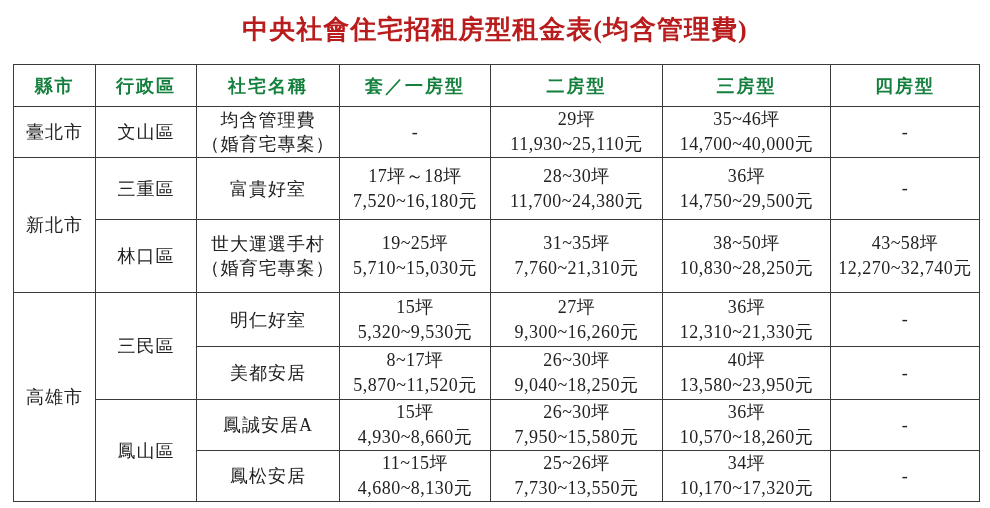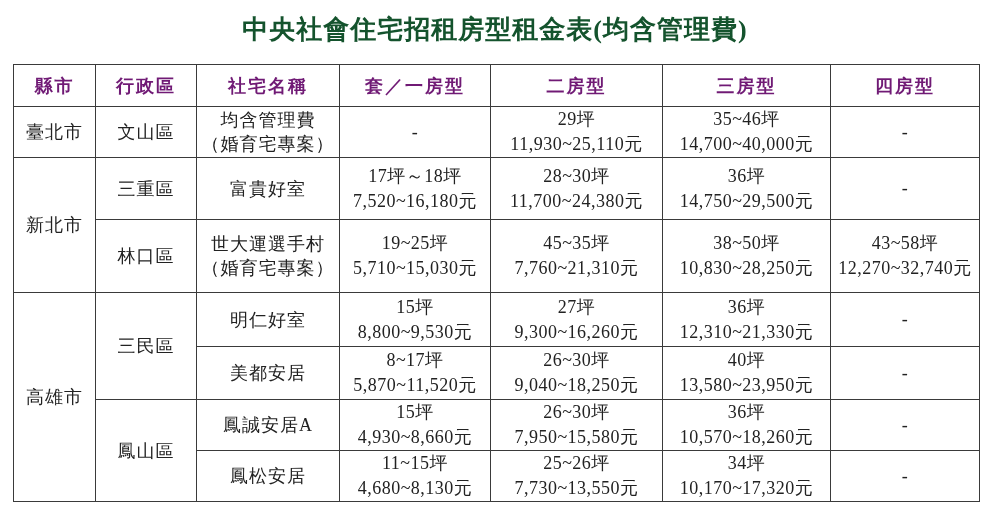--- a/index.html
+++ b/index.html
@@ -20,42 +20,42 @@
     height: 508px;
     background: #ffffff;
   }
   .title {
     padding-top: 11px;
     text-align: center;
     font-size: 26px;
     line-height: 38px;
     font-weight: bold;
     letter-spacing: 1px;
-    color: #14532d;
+    color: #b91c1c;
   }
   table.rent-table {
     border-collapse: collapse;
     table-layout: fixed;
     width: 966px;
     margin: 15px 0 0 13px;
   }
   .rent-table th,
   .rent-table td {
     border: 1.5px solid #3a3a3a;
     text-align: center;
     vertical-align: middle;
     padding: 0 2px;
     font-size: 18px;
     line-height: 24px;
     overflow: hidden;
   }
   .rent-table th {
     font-weight: bold;
     letter-spacing: 2px;
-    color: #701a75;
+    color: #15803d;
   }
   .rent-table td {
     color: #222222;
   }
   .cjk {
     letter-spacing: 1px;
   }
   .unit-size, .unit-price {
     line-height: 25px;
     letter-spacing: 0.5px;
@@ -146,21 +146,21 @@
         <td class="cjk">林口區</td>
         <td>
           <div class="cjk">世大運選手村</div>
           <div class="cjk">（婚育宅專案）</div>
         </td>
         <td>
           <div class="unit-size">19~25坪</div>
           <div class="unit-price">5,710~15,030元</div>
         </td>
         <td>
-          <div class="unit-size">45~35坪</div>
+          <div class="unit-size">31~35坪</div>
           <div class="unit-price">7,760~21,310元</div>
         </td>
         <td>
           <div class="unit-size">38~50坪</div>
           <div class="unit-price">10,830~28,250元</div>
         </td>
         <td>
           <div class="unit-size">43~58坪</div>
           <div class="unit-price">12,270~32,740元</div>
         </td>
@@ -168,21 +168,21 @@
 
       <tr style="height:54px">
         <td class="cjk" rowspan="4">高雄市</td>
         <td class="cjk" rowspan="2">三民區</td>
         <td>
           <div class="cjk">明仁好室</div>
           <div class="cjk"></div>
         </td>
         <td>
           <div class="unit-size">15坪</div>
-          <div class="unit-price">8,800~9,530元</div>
+          <div class="unit-price">5,320~9,530元</div>
         </td>
         <td>
           <div class="unit-size">27坪</div>
           <div class="unit-price">9,300~16,260元</div>
         </td>
         <td>
           <div class="unit-size">36坪</div>
           <div class="unit-price">12,310~21,330元</div>
         </td>
         <td>

